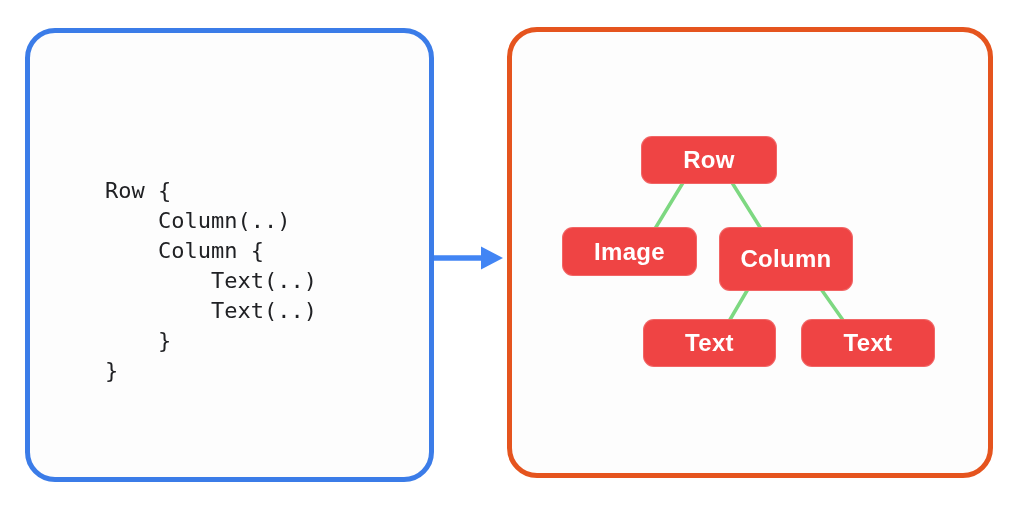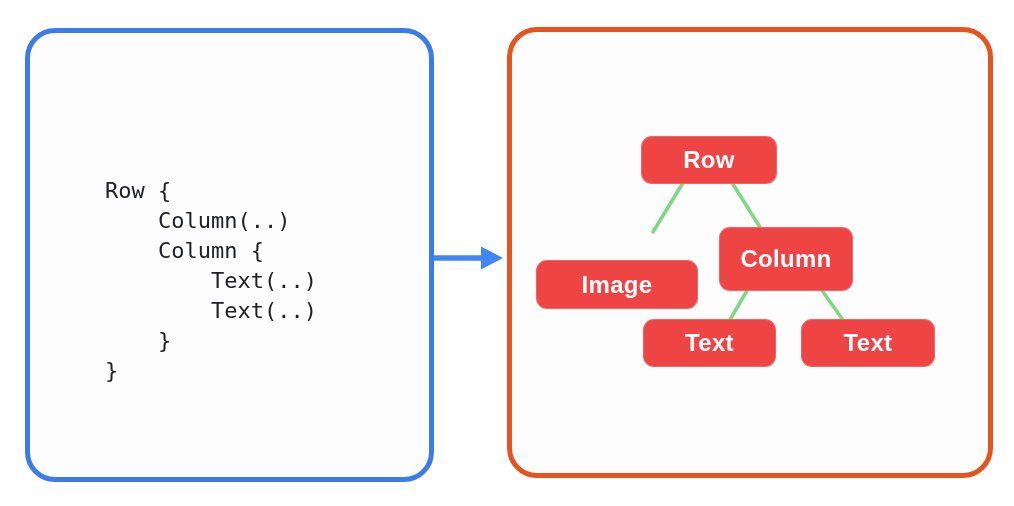--- a/index.html
+++ b/index.html
@@ -67,21 +67,21 @@
     color: #ffffff;
     font-size: 24px;
     font-weight: 600;
     letter-spacing: 0.3px;
     display: flex;
     align-items: center;
     justify-content: center;
     box-shadow: inset 0 0 0 1px rgba(255,255,255,0.18);
   }
   .node-row    { left: 641px; top: 136px; width: 136px; height: 48px; }
-  .node-image  { left: 536px; top: 227px; width: 162px; height: 49px; margin-top: 33px; }
+  .node-image  { left: 562px; top: 227px; width: 135px; height: 49px; }
   .node-column { left: 719px; top: 227px; width: 134px; height: 64px; }
   .node-text1  { left: 643px; top: 319px; width: 133px; height: 48px; }
   .node-text2  { left: 801px; top: 319px; width: 134px; height: 48px; }
 </style>
 </head>
 <body>
 
 <div class="stage">
 
   <div class="panel panel-code"></div>

